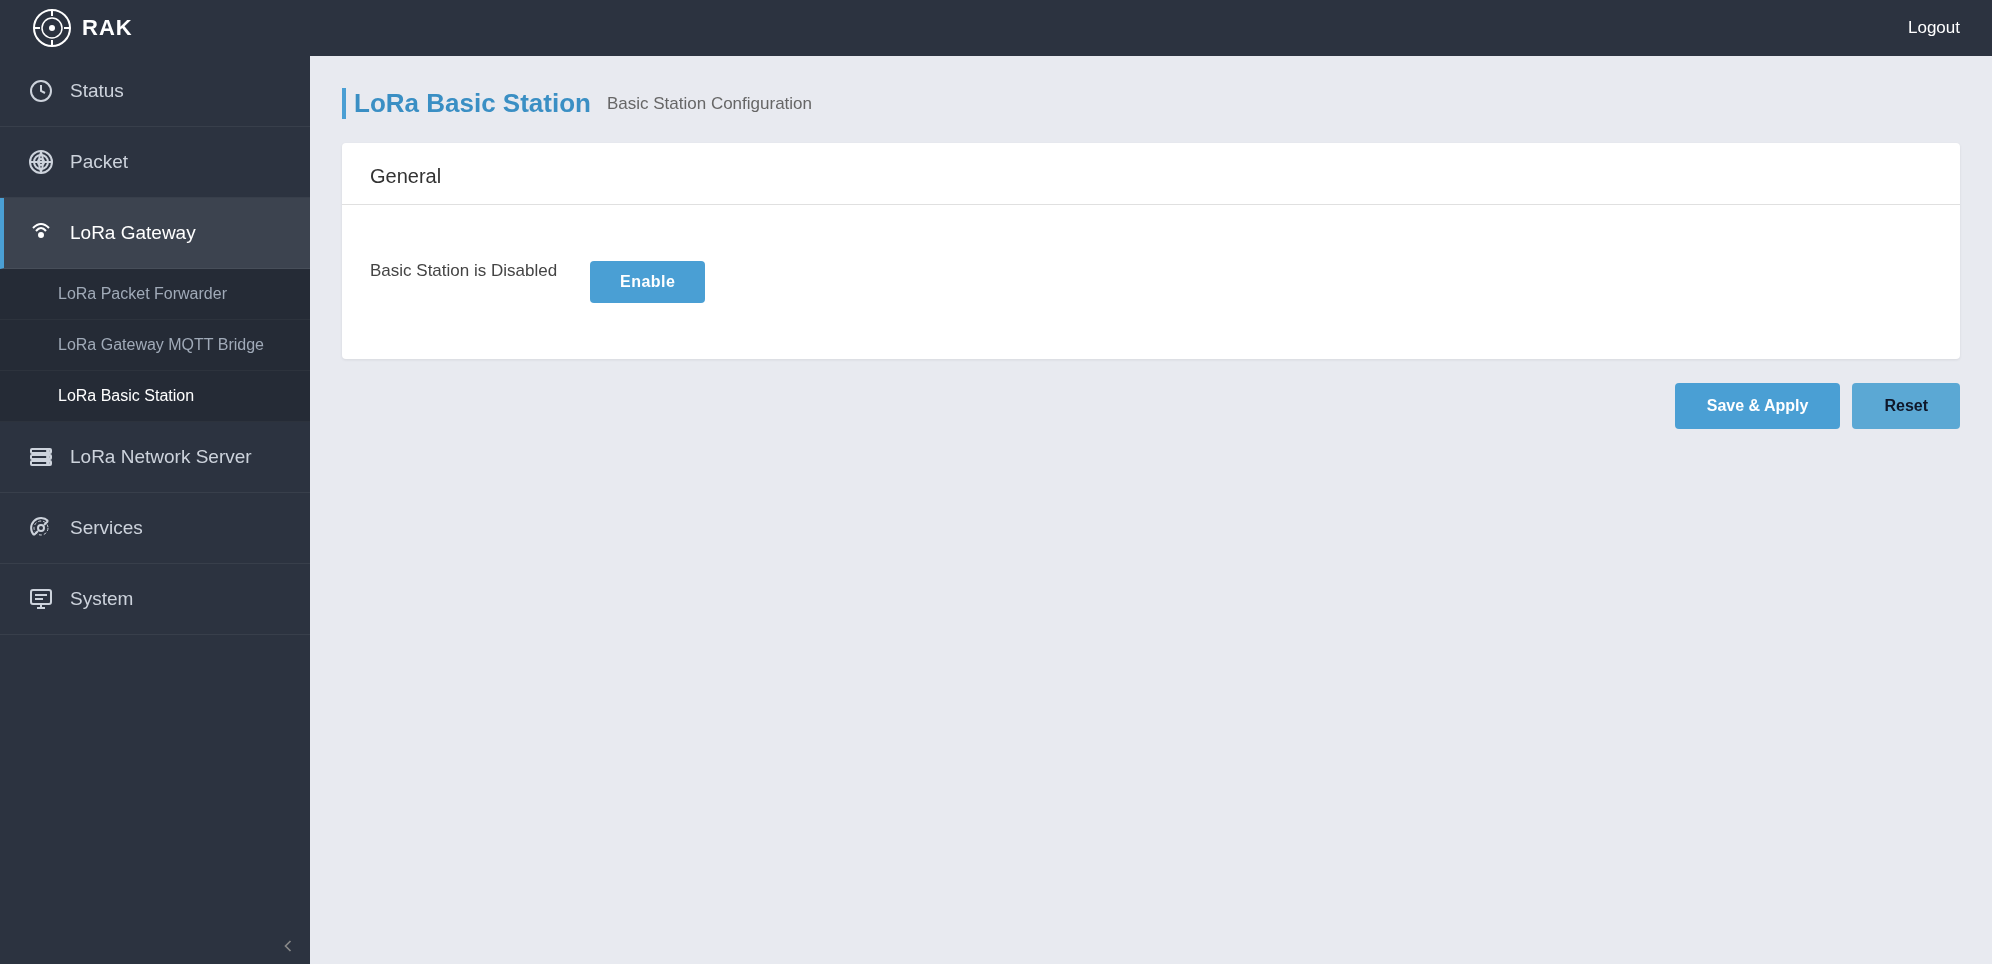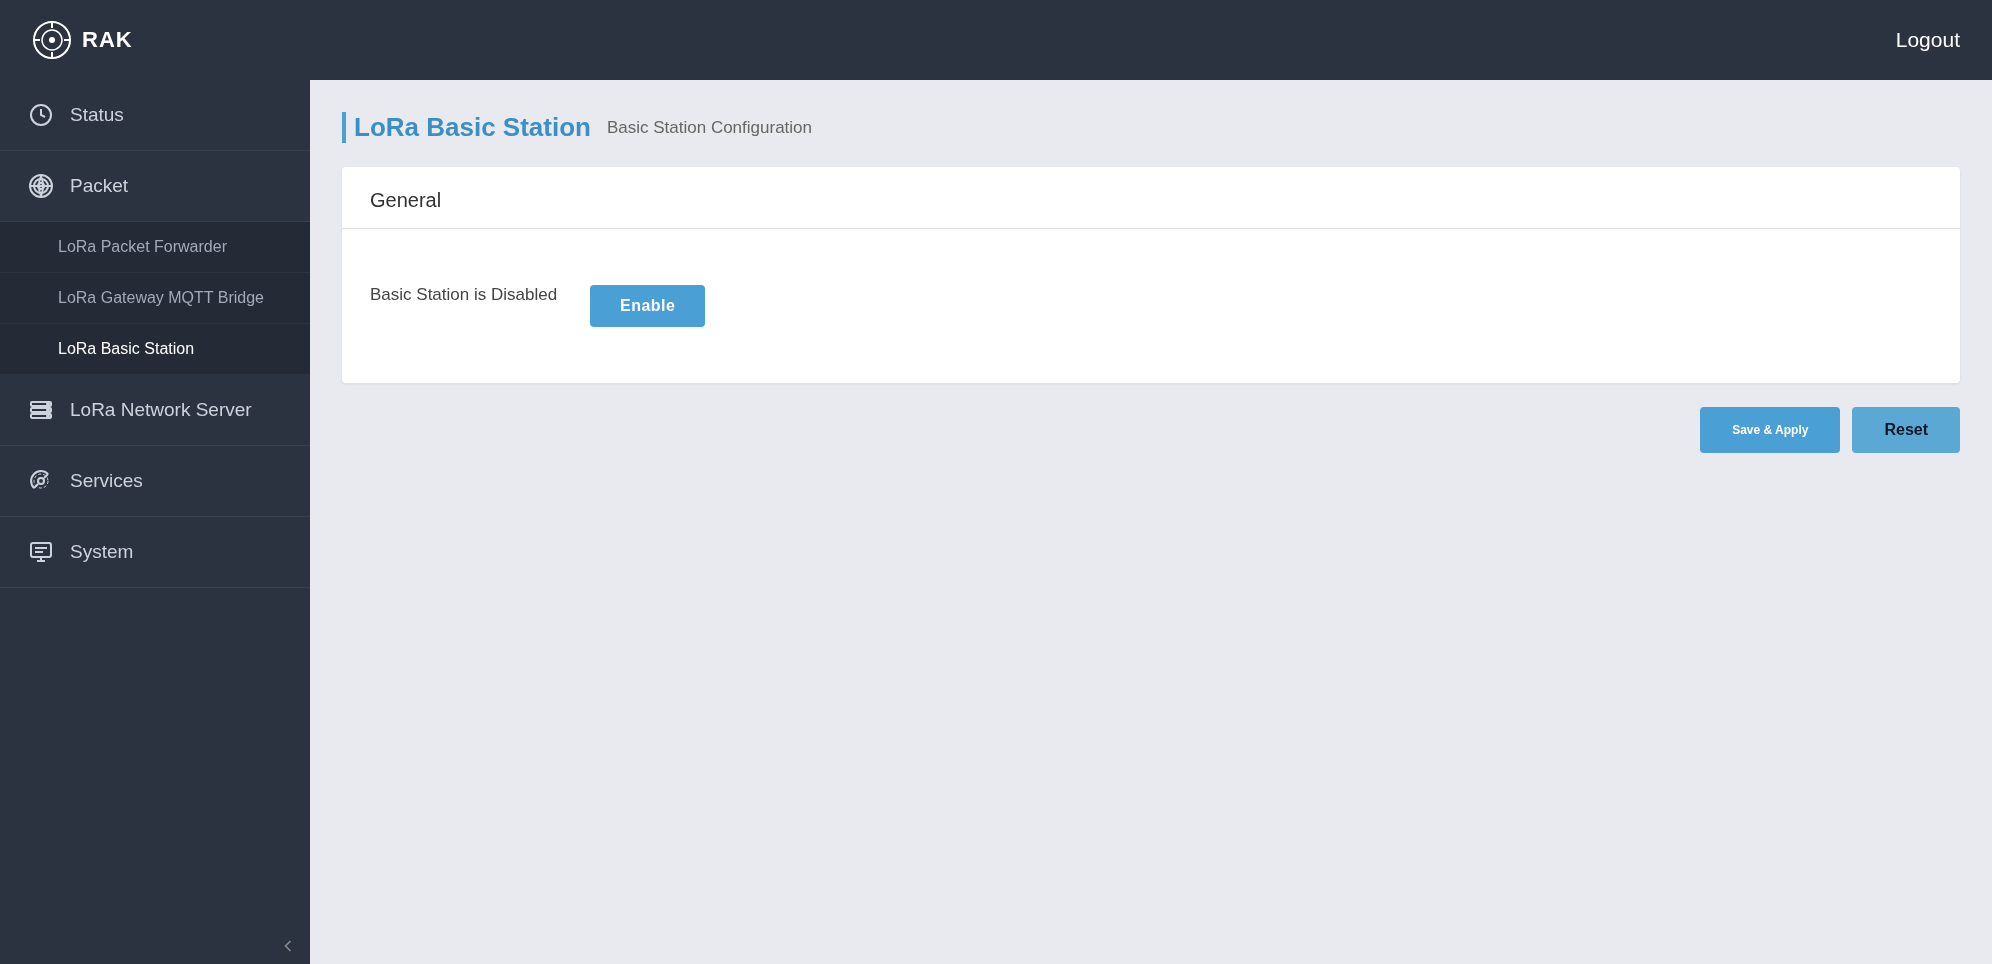--- a/index.html
+++ b/index.html
@@ -6,38 +6,38 @@
     body { font-family: 'Helvetica Neue', Arial, sans-serif; background: #e8eaf0; display: flex; flex-direction: column; height: 100vh; }
 
     
     .header {
       background: #2c3340;
       color: #fff;
       display: flex;
       align-items: center;
       justify-content: space-between;
       padding: 0 32px;
-      height: 80px;
+      height: 56px;
       flex-shrink: 0;
     }
     .header-logo {
       display: flex;
       align-items: center;
       gap: 10px;
       font-size: 22px;
       font-weight: 700;
       color: #fff;
       letter-spacing: 1px;
     }
     .logo-icon {
       width: 40px;
       height: 40px;
     }
     .header-logout {
-      font-size: 21px;
+      font-size: 17px;
       color: #fff;
       cursor: pointer;
     }
 
     
     .layout {
       display: flex;
       flex: 1;
       overflow: hidden;
     }
@@ -160,21 +160,21 @@
       justify-content: flex-end;
       gap: 12px;
       margin-top: 8px;
     }
     .btn-save {
       background: #4a9fd4;
       color: #fff;
       border: none;
       border-radius: 4px;
       padding: 14px 32px;
-      font-size: 12px;
+      font-size: 16px;
       font-weight: 600;
       cursor: pointer;
     }
     .btn-reset {
       background: #5ba8d4;
       color: #0f172a;
       border: none;
       border-radius: 4px;
       padding: 14px 32px;
       font-size: 16px;
@@ -234,20 +234,30 @@
           <circle cx="12" cy="12" r="3"></circle>
           <circle cx="12" cy="12" r="7" fill="none"></circle>
           <circle cx="12" cy="12" r="11" fill="none"></circle>
           <line x1="2" y1="12" x2="22" y2="12"></line>
           <path d="M12 2 Q8 12 12 22 Q16 12 12 2"></path>
         </svg>
       </span>
       <span>Packet</span>
     </div>
 
+    <div class="sidebar-item lora-active active">
+      <span class="sidebar-item-icon">
+        <svg width="24" height="24" viewBox="0 0 24 24" fill="none" stroke="currentColor" stroke-width="2">
+          <circle cx="12" cy="14" r="2" fill="currentColor"></circle>
+          <path d="M7 10 Q12 4 17 10"></path>
+          <path d="M4 7 Q12 -1 20 7"></path>
+        </svg>
+      </span>
+      <span>LoRa Gateway</span>
+    </div>
 
     <div class="sidebar-subitems">
       <div class="sidebar-subitem">
         <span>LoRa Packet Forwarder</span>
       </div>
       <div class="sidebar-subitem">
         <span>LoRa Gateway MQTT Bridge</span>
       </div>
       <div class="sidebar-subitem active">
         <span>LoRa Basic Station</span>

